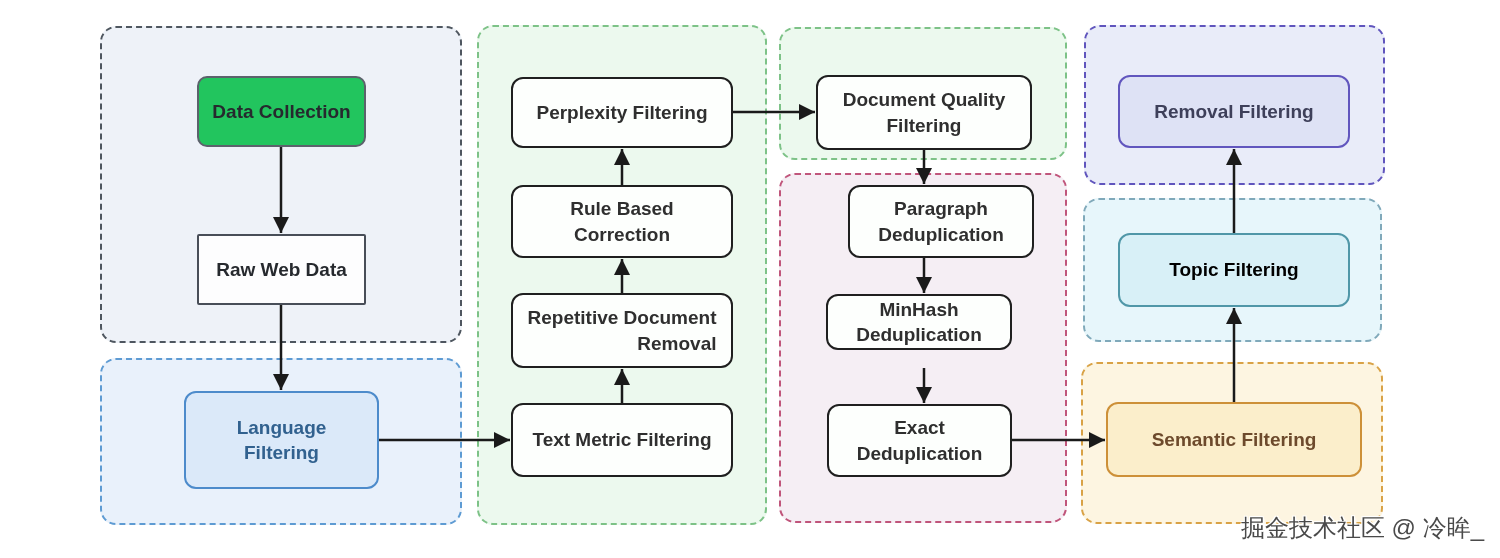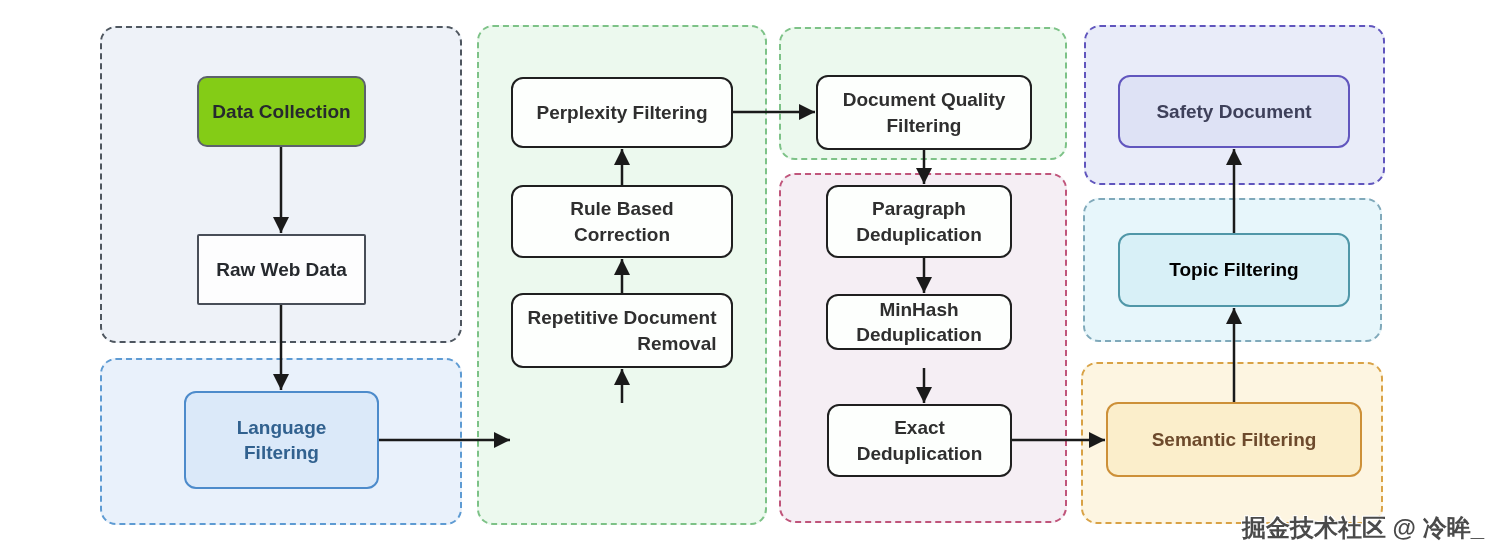--- a/index.html
+++ b/index.html
@@ -34,32 +34,32 @@
     white-space:pre-line;
     box-sizing:border-box;
     border-radius:12px;
     border:2.5px solid #1f1f1f;
     background:#fdfffd;
     color:#2f2f2f;
     font-size:19px;font-weight:600;line-height:1.32;
     padding:0 8px;
     z-index:3;
   }
-  .node-gray   {background:#84cc16;border-color:#5c626c;color:#26292e;border-radius:10px;}
+  .node-gray   {background:#22c55e;border-color:#5c626c;color:#26292e;border-radius:10px;}
   .node-white-g{background:#fdfdfe;border-color:#484e58;color:#26292e;border-radius:2px;}
   .node-blue   {background:#dbe9f9;border-color:#4d8bcb;color:#31618f;text-align:center;}
   .node-orange {background:#fbeecb;border-color:#cd9038;color:#6d4a2c;}
   .node-cyan   {background:#d8f0f7;border-color:#5097a8;color:#000000;padding-left:8px;}
   .node-purple {background:#dee2f5;border-color:#6156be;color:#3e405a;}
 
   .watermark{
     position:absolute;
     right:16px;top:512px;
     z-index:4;
-    font-size:24px;font-weight:700;
+    font-size:24px;font-weight:400;
     color:#4a4a4a;
     text-shadow:1px 1px 0 #fff,-1px -1px 0 #fff,1px -1px 0 #fff,-1px 1px 0 #fff,2px 2px 2px #fff;
     margin-left:22px;
   }
 </style>
 </head>
 <body>
 
 <div class="canvas">
 
@@ -95,42 +95,43 @@
     </g>
   </svg>
 
   <div class="node node-gray" style="left:197px;top:76px;width:169px;height:71px;">Data Collection</div>
 
   <div class="node node-white-g" style="left:197px;top:234px;width:169px;height:71px;">Raw Web Data</div>
 
   <div class="node node-blue" style="left:184px;top:391px;width:195px;height:98px;">Language
 Filtering</div>
 
+  <div class="node" style="left:511px;top:403px;width:222px;height:74px;">Text Metric Filtering</div>
 
   <div class="node" style="left:511px;top:293px;width:222px;height:75px;text-align:right;">Repetitive Document
 Removal</div>
 
   <div class="node" style="left:511px;top:185px;width:222px;height:73px;">Rule Based
 Correction</div>
 
   <div class="node" style="left:511px;top:77px;width:222px;height:71px;">Perplexity Filtering</div>
 
   <div class="node" style="left:816px;top:75px;width:216px;height:75px;">Document Quality
 Filtering</div>
 
-  <div class="node" style="left:826px;top:185px;width:186px;height:73px;border-radius:12px;">Paragraph
+  <div class="node" style="left:848px;top:185px;width:186px;height:73px;border-radius:12px;">Paragraph
 Deduplication</div>
 
   <div class="node" style="left:826px;top:294px;width:186px;height:56px;">MinHash
 Deduplication</div>
 
   <div class="node" style="left:827px;top:404px;width:185px;height:73px;">Exact
 Deduplication</div>
 
   <div class="node node-orange" style="left:1106px;top:402px;width:256px;height:75px;">Semantic Filtering</div>
 
   <div class="node node-cyan" style="left:1118px;top:233px;width:232px;height:74px;">Topic Filtering</div>
 
-  <div class="node node-purple" style="left:1118px;top:75px;width:232px;height:73px;">Safety Document</div>
+  <div class="node node-purple" style="left:1118px;top:75px;width:232px;height:73px;">Removal Filtering</div>
 
   <div class="watermark">掘金技术社区 @ 冷眸_</div>
 
 </div>
 
 </body></html>

